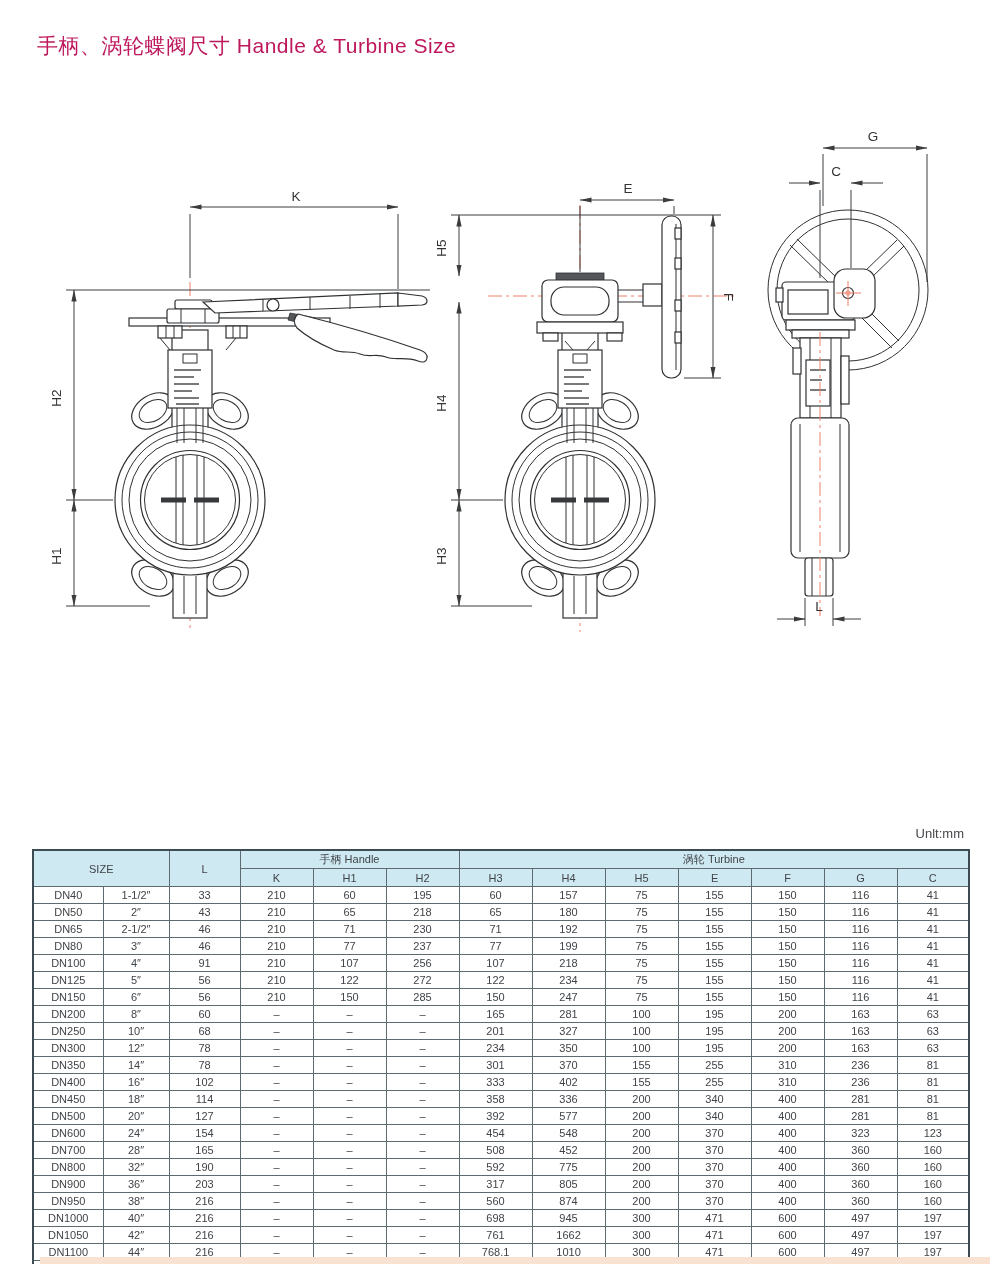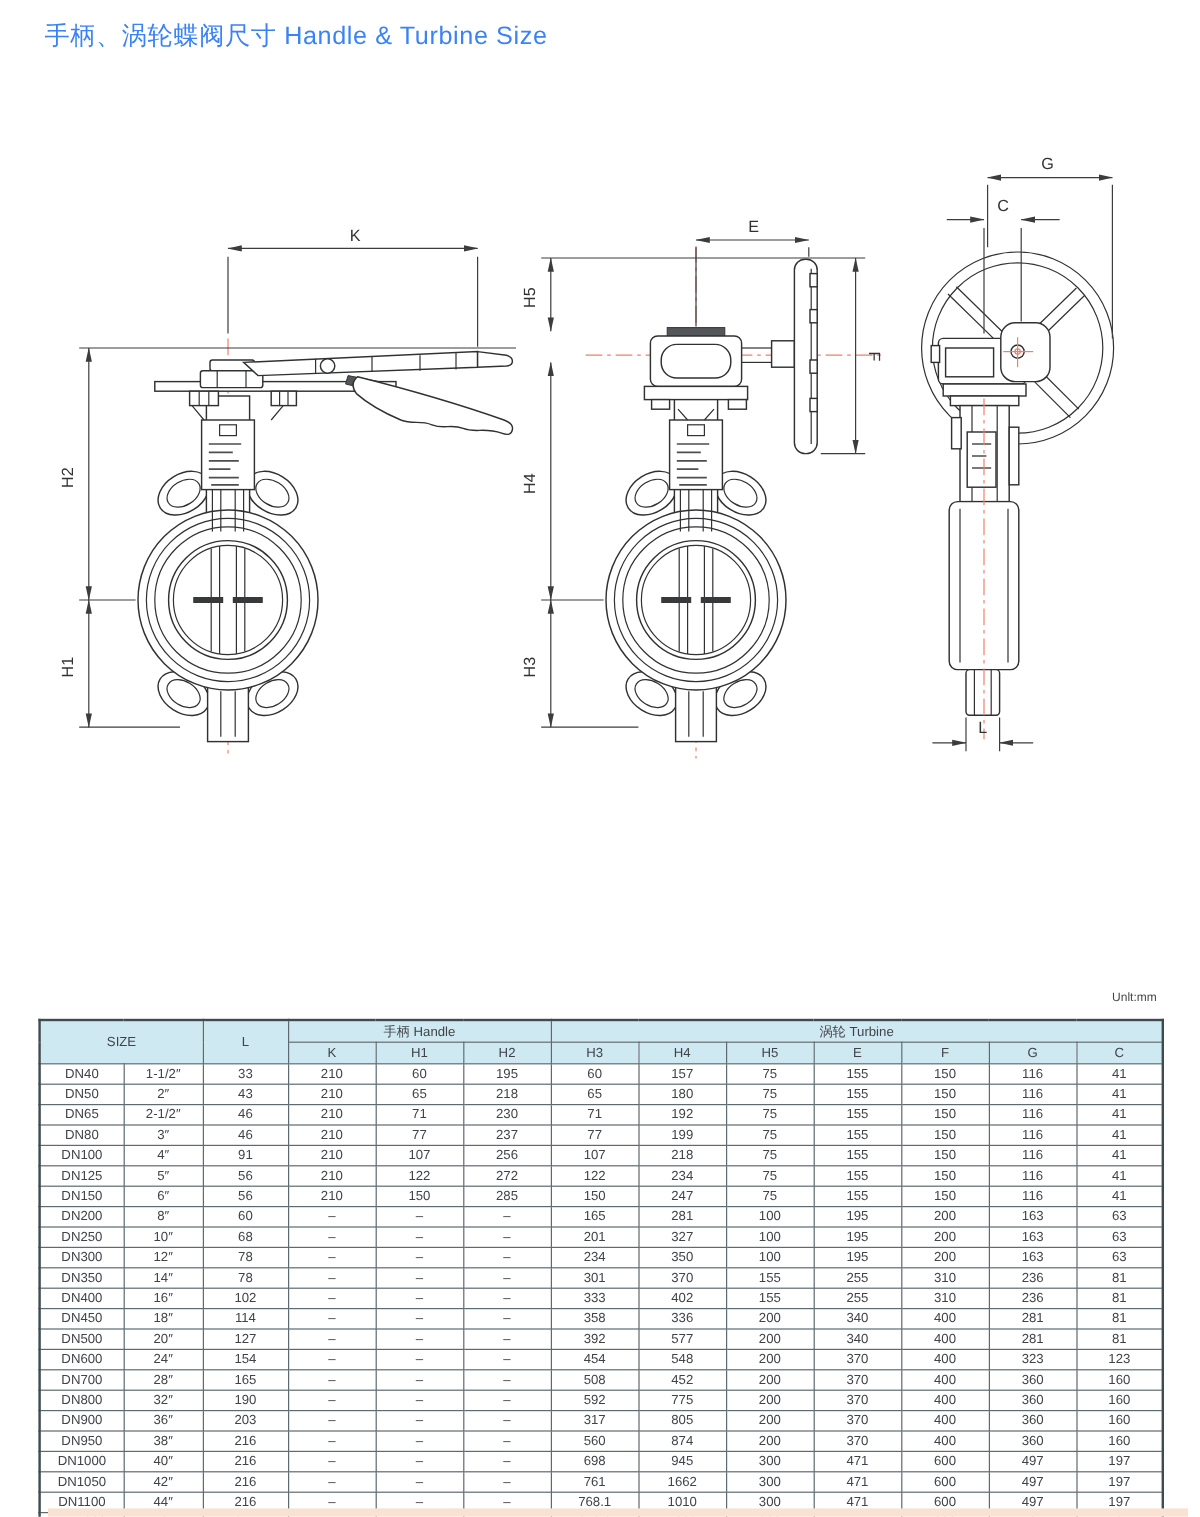--- a/index.html
+++ b/index.html
@@ -1,24 +1,24 @@
 <!DOCTYPE html>
 <html style="--header-bg: #cfe9f3; --table-border: #3d4b52; --centerline: #f0806a; --accent-strip: #f9e2d2; --line: #2f3133;"><head>
 <meta charset="utf-8">
 <style>
   html,body{margin:0;padding:0;}
   body{
     width:1000px;height:1264px;position:relative;background:#ffffff;
     font-family:"Liberation Sans", sans-serif;color:#3b3e41;overflow:hidden;
   }
   .title{
-    position:absolute;left:37px;top:16px;font-size:21px;letter-spacing:.5px;color:#3b82f6;
+    position:absolute;left:37px;top:32px;font-size:21px;letter-spacing:.5px;color:#be185d;
   }
   .unit-note{
-    position:absolute;right:36px;top:826px;font-size:10px;color:#44474a;
+    position:absolute;right:36px;top:826px;font-size:13px;color:#44474a;
   }
   svg.drawings{position:absolute;left:0;top:0;}
   .ln{stroke:#2f3133;fill:none;stroke-width:1;}
   .lnf{stroke:#2f3133;fill:#ffffff;stroke-width:1.2;}
   .bar{fill:#37393b;stroke:none;}
   .np{stroke:#4c4e50;stroke-width:1.4;fill:none;}
   .dk{fill:#54565a;stroke:#2f3133;stroke-width:.8;}
   .dim{stroke:#3a3c3e;stroke-width:1;fill:none;}
   .dimtxt{fill:#333333;font-size:13.5px;font-family:"Liberation Sans",sans-serif;}
   .cl{stroke:var(--centerline,#f0806a);stroke-width:1;fill:none;stroke-dasharray:14 4 3 4;}

